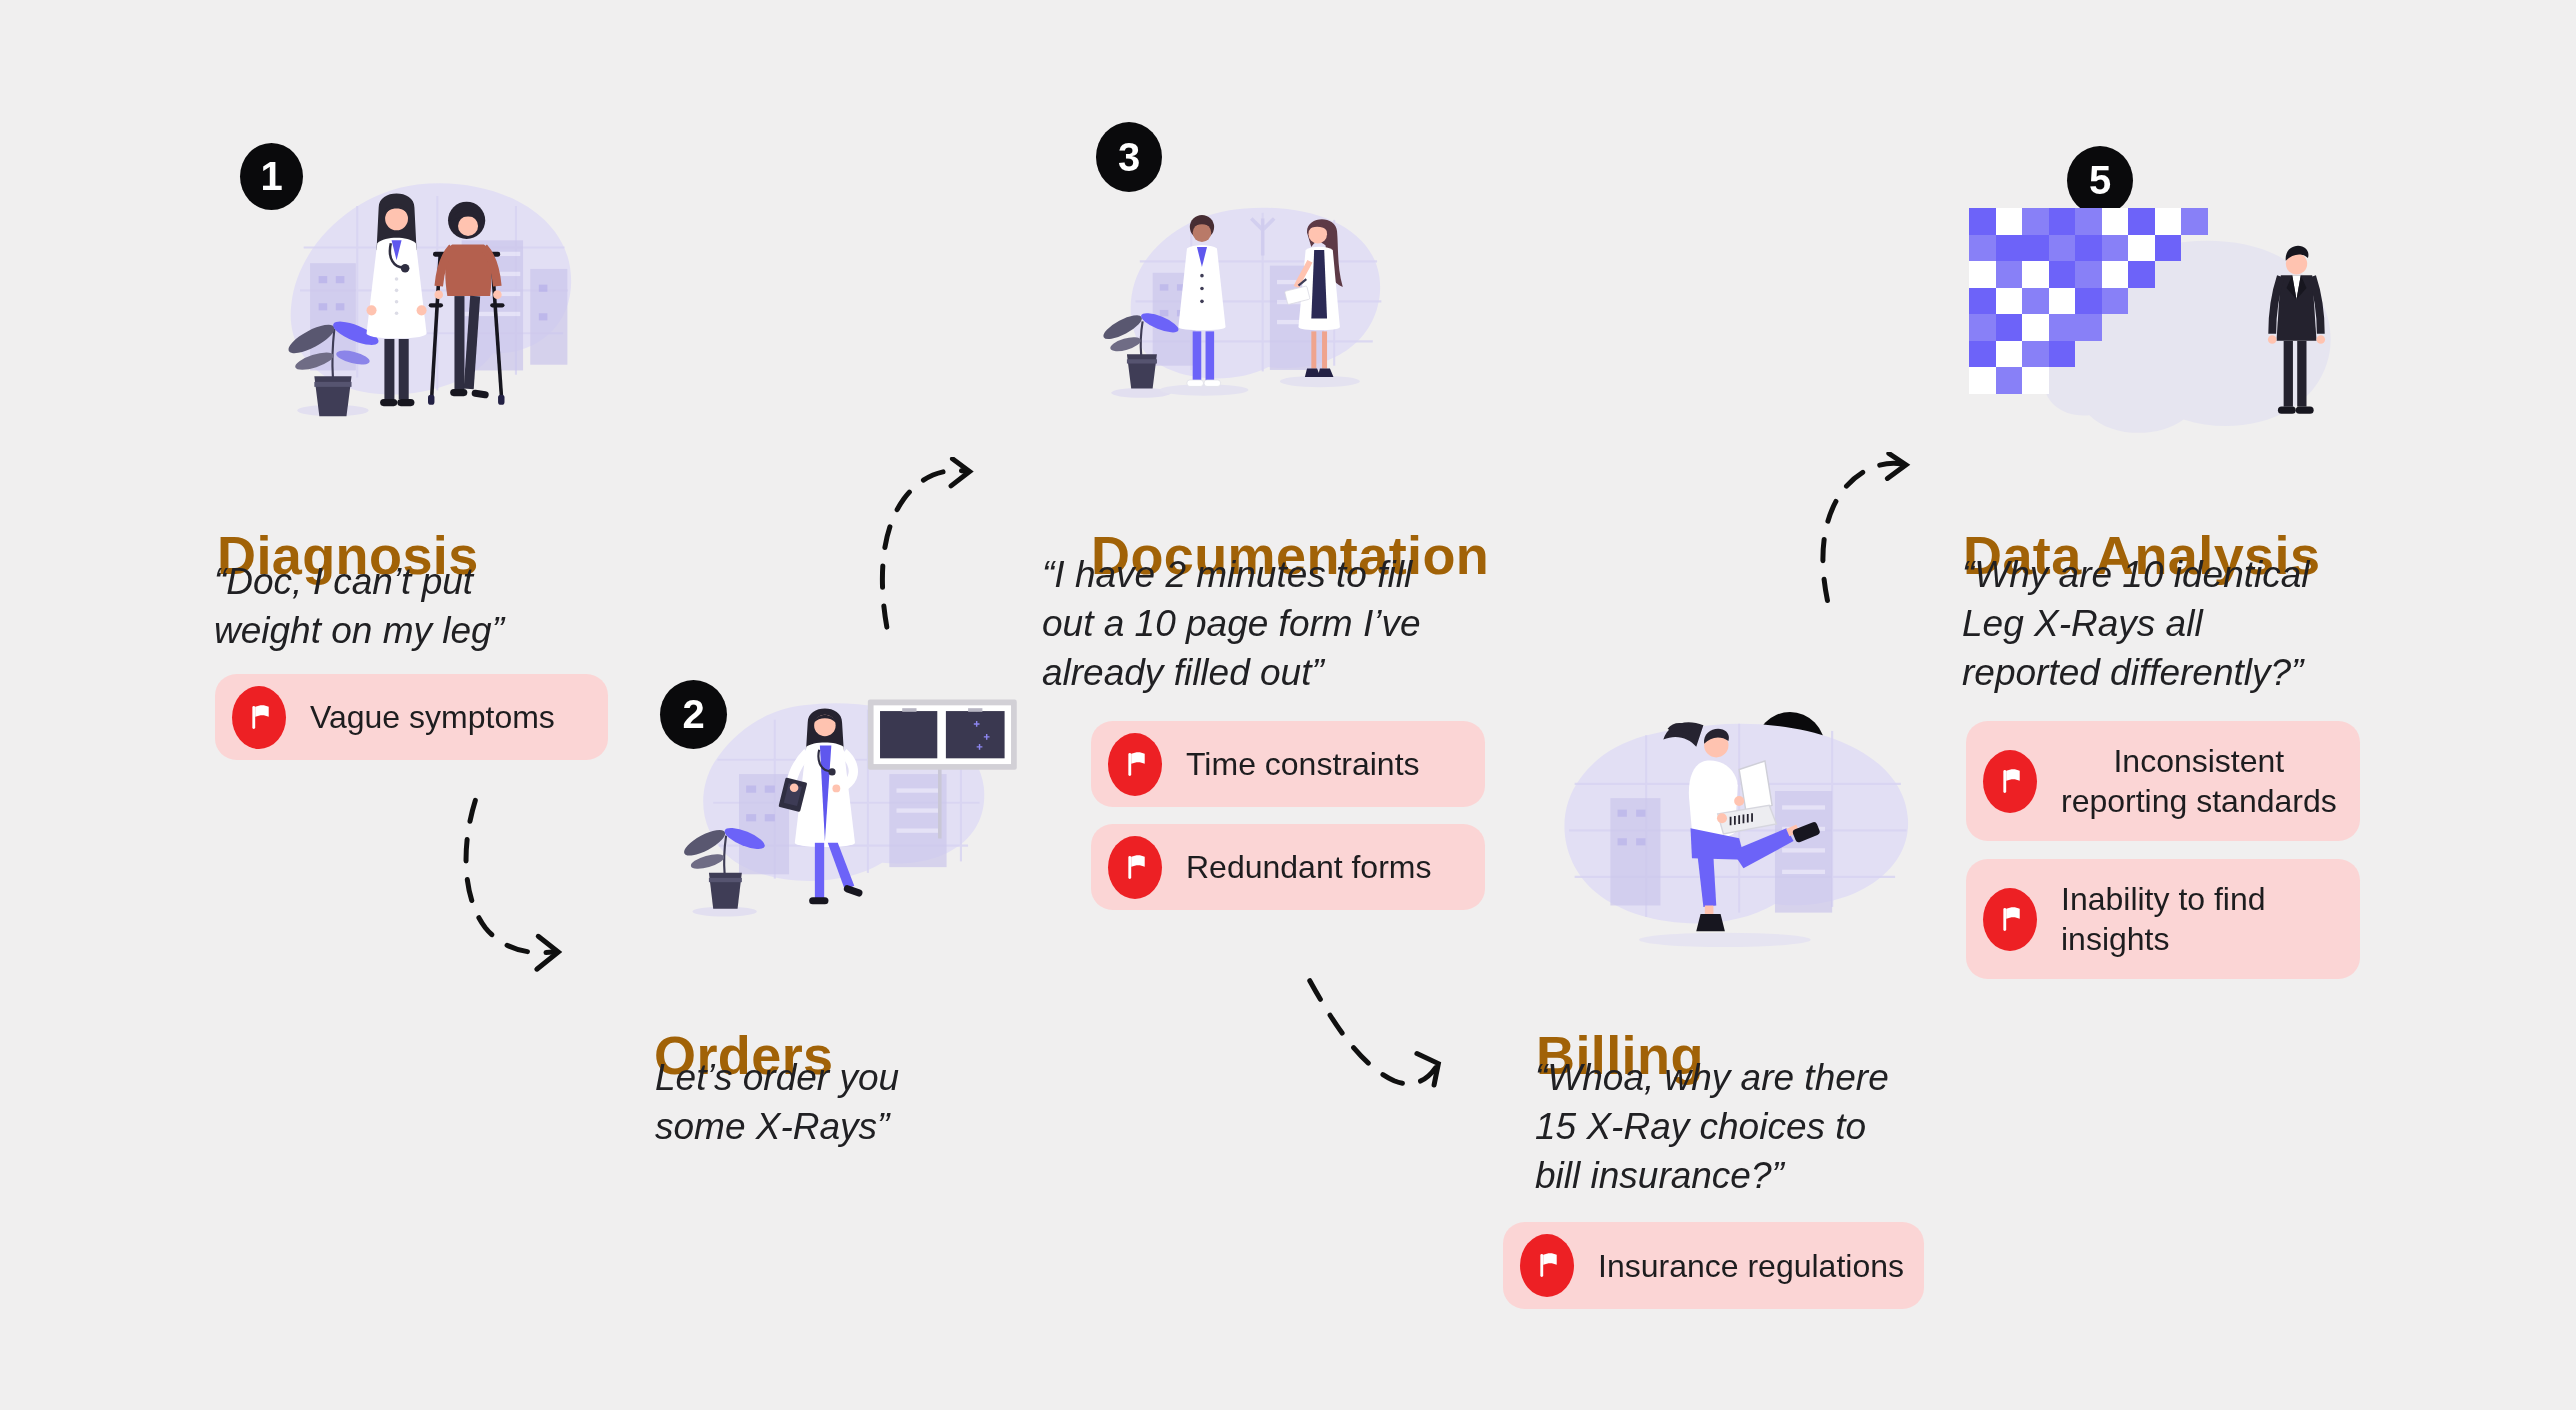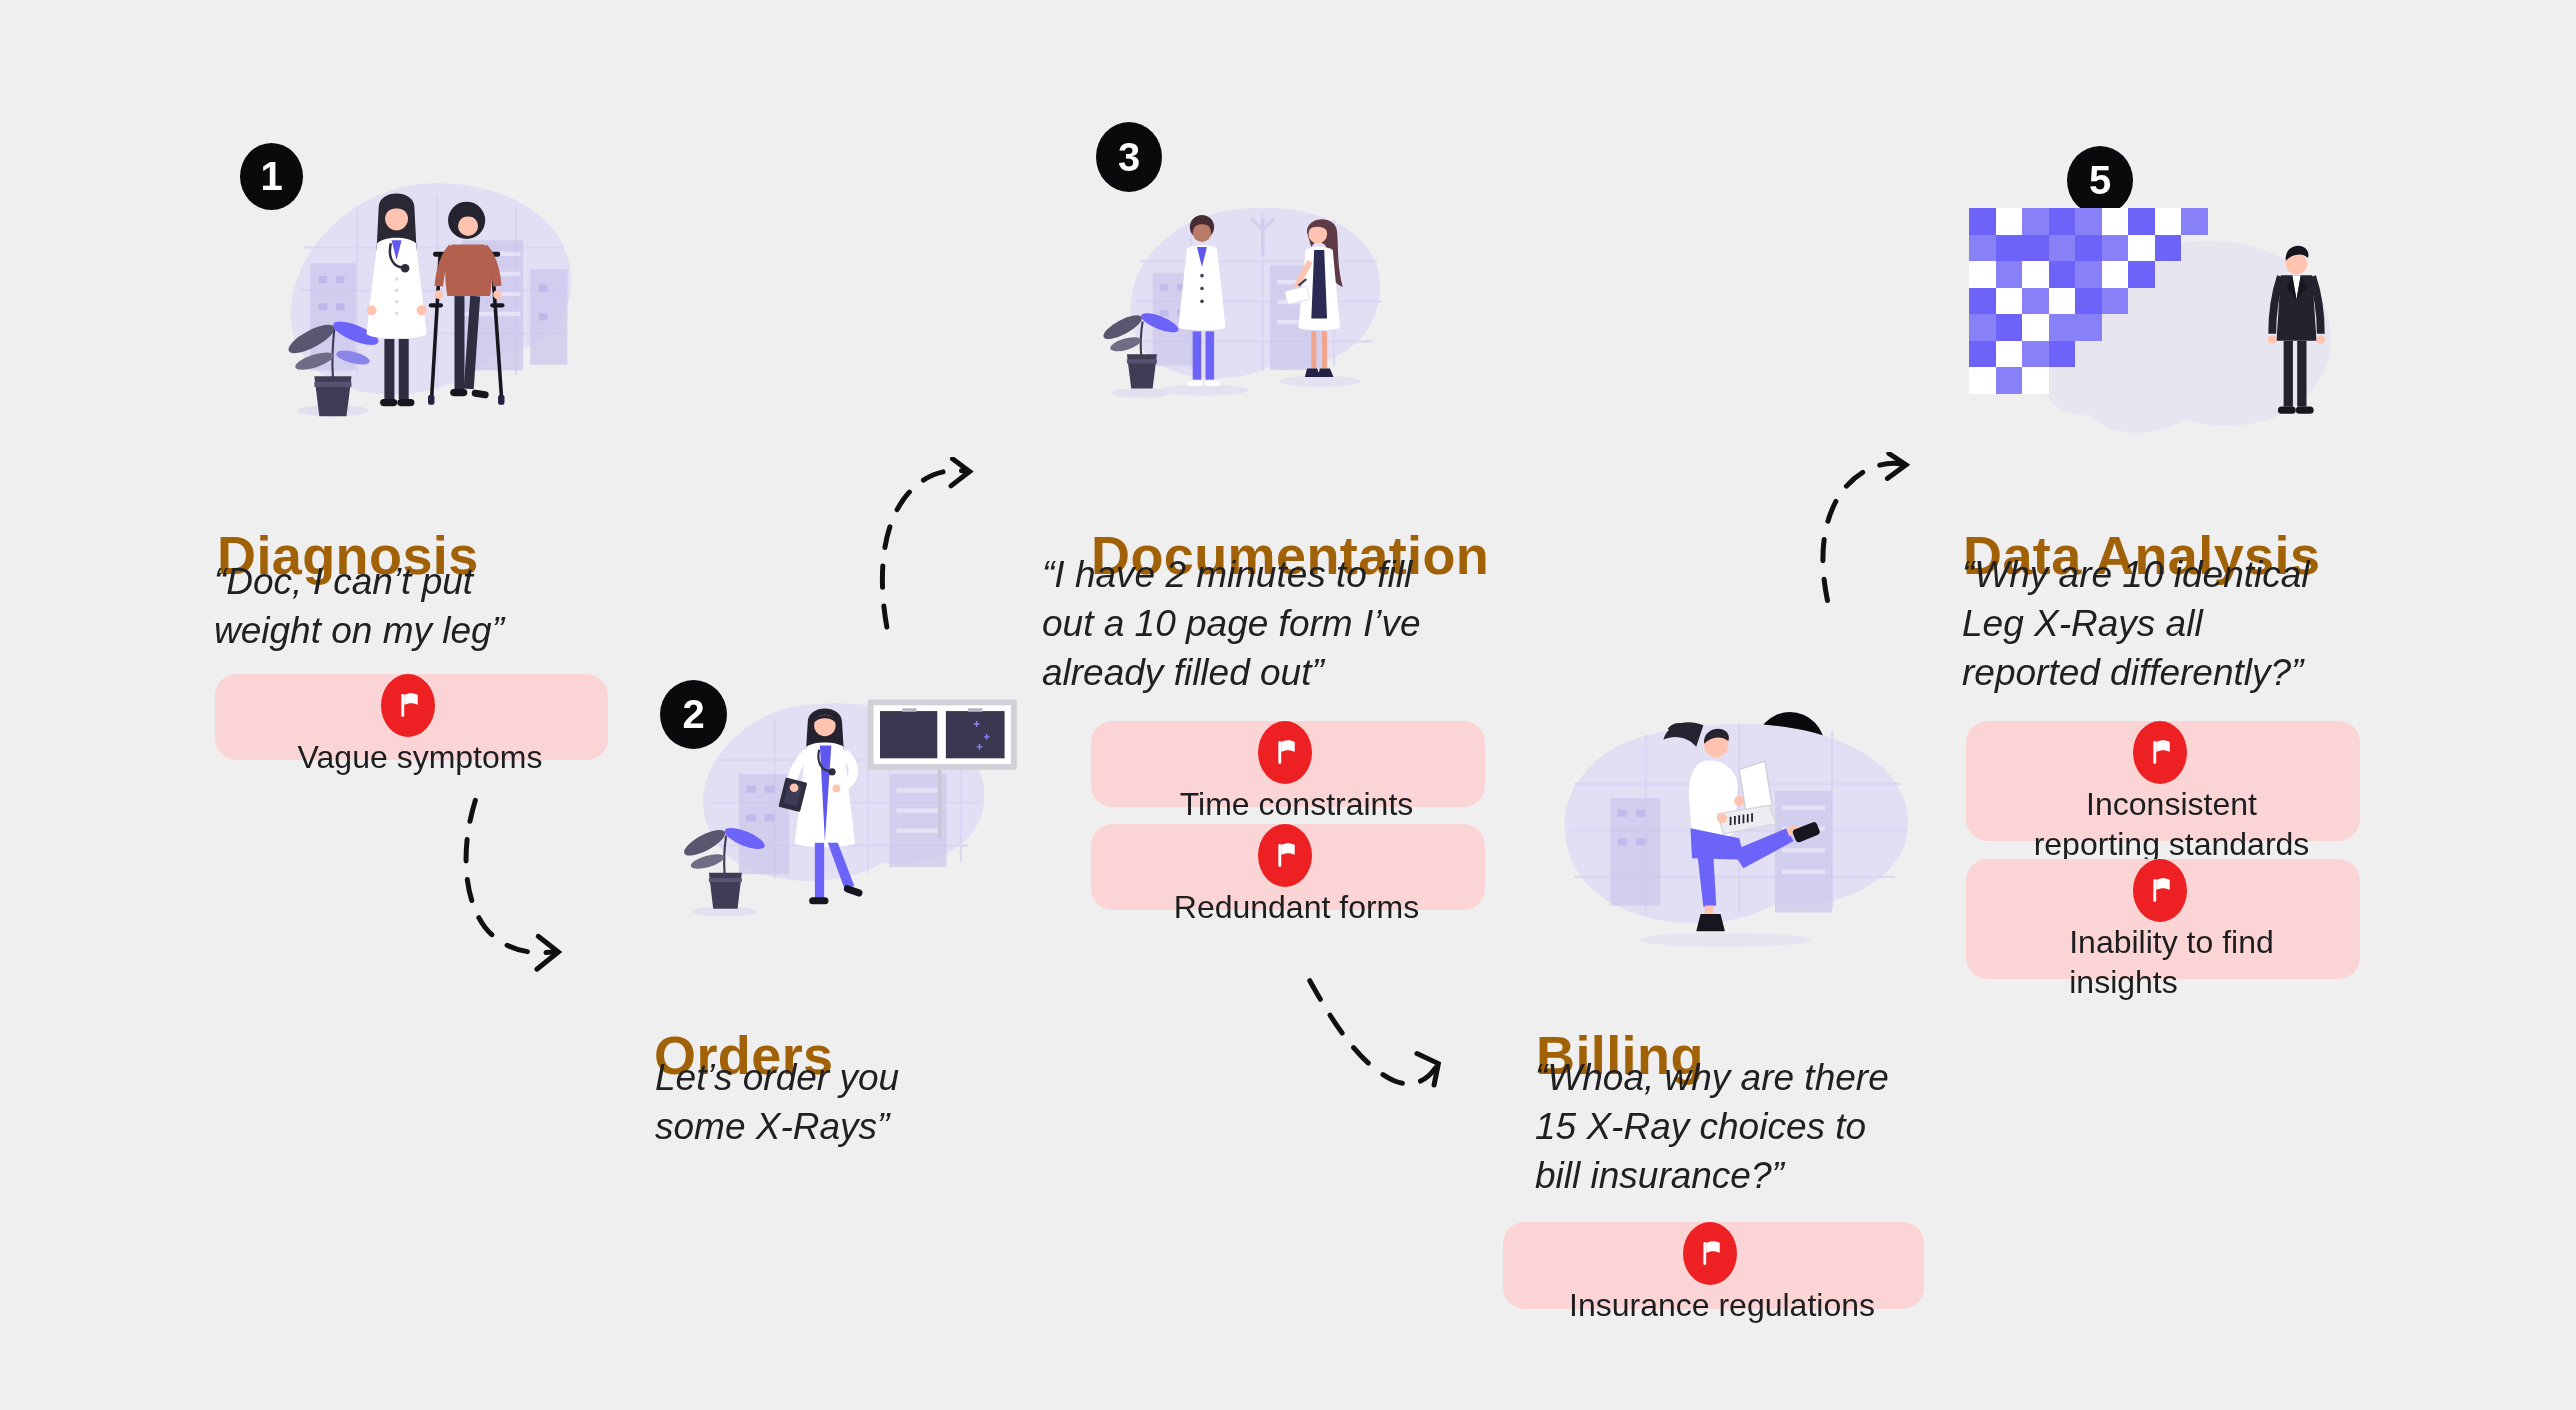--- a/index.html
+++ b/index.html
@@ -16,21 +16,21 @@
   .title{position:absolute;font-weight:700;font-size:54px;line-height:56px;
          color:#a16207;letter-spacing:0.4px;white-space:nowrap;}
 
   
   .quote{position:absolute;font-style:italic;font-size:37px;line-height:49px;
          color:#202023;}
   .quote div{white-space:nowrap;}
 
   
   .tag{position:absolute;background:#fbd5d5;border-radius:21.5px;display:flex;
-       align-items:center;padding-left:17px;box-sizing:border-box;flex-direction:column;}
+       align-items:center;padding-left:17px;box-sizing:border-box;}
   .flag-circle{width:54px;height:63px;border-radius:50%;background:#ed2024;flex:0 0 auto;
                display:flex;align-items:center;justify-content:center;margin-right:24px;}
   .tag-label{font-size:32px;line-height:40px;color:#1d1d1f;}
   .tag-label div{white-space:nowrap;}
 
   
   .arrow{position:absolute;}
   .arrow path,.arrow polyline{fill:none;stroke:#101010;stroke-width:7;stroke-linecap:round;}
   .arrow .dash{stroke-dasharray:30 26;}
 

